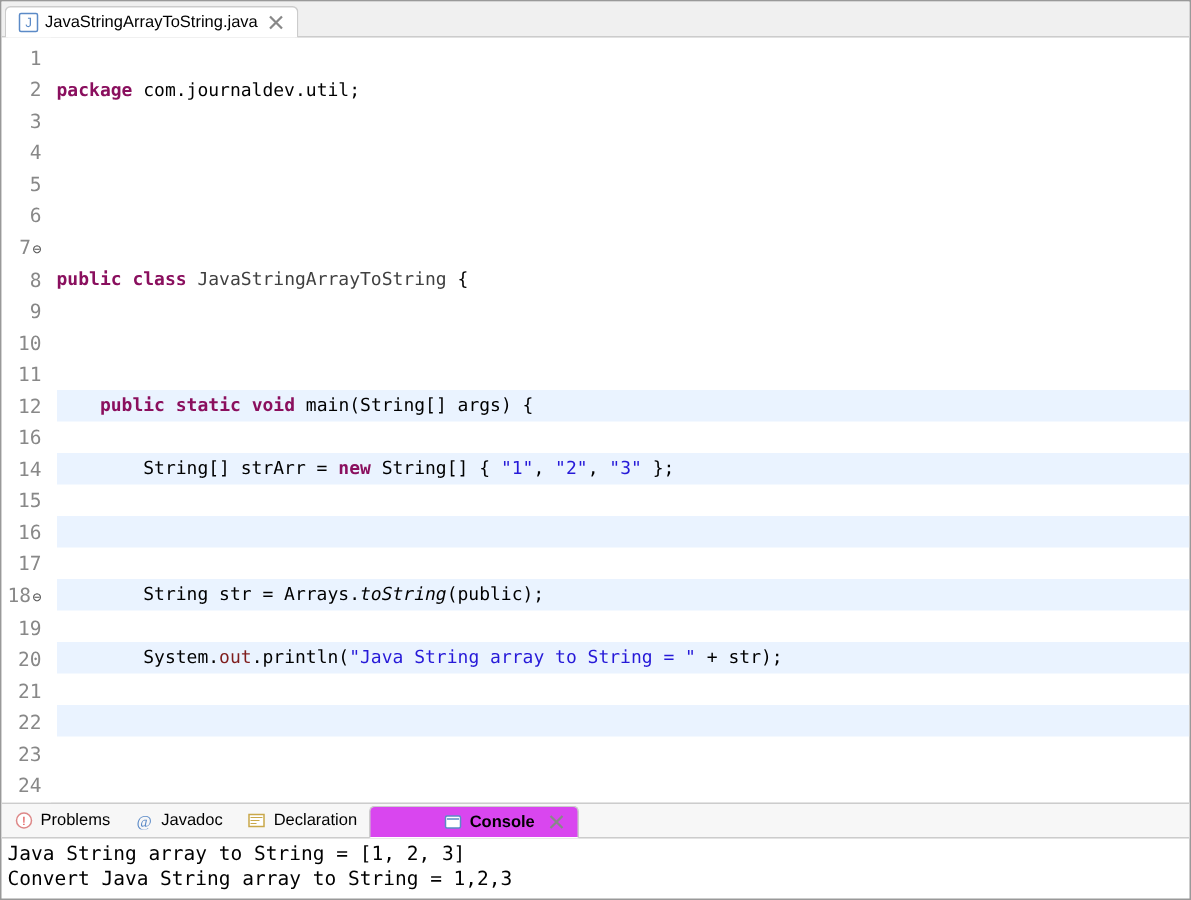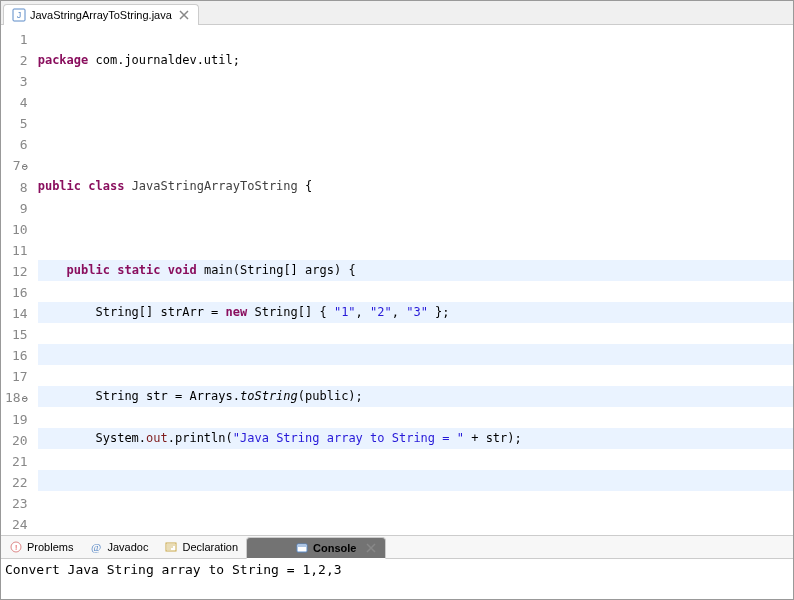--- a/index.html
+++ b/index.html
@@ -95,21 +95,21 @@
   font-size: 11px;
 }
 .view-tab {
   display: flex;
   align-items: center;
   gap: 4px;
   padding: 3px 8px;
   cursor: pointer;
 }
 .view-tab.active {
-  background: #737373;
+  background: #d946ef;
   border: 1px solid #ccc;
   border-bottom: 1px solid #fff;
   border-radius: 4px 4px 0 0;
   position: relative;
   top: 1px;
   font-weight: bold;
   padding-left: 48px;
 }
 .view-icon {
   width: 14px;
@@ -245,14 +245,15 @@
     <span>Console</span>
     <span class="tab-close" style="margin-left:4px">
       <svg width="10" height="10" viewBox="0 0 10 10">
           <path d="M1 1 L9 9 M9 1 L1 9" stroke="#888" stroke-width="1.5"></path>
         </svg>
     </span>
   </div>
 </div>
 
 <div class="console-out">
+  <div class="console-line">Java String array to String = [1, 2, 3]</div>
   <div class="console-line">Convert Java String array to String = 1,2,3</div>
 </div>
 
 </body></html>

